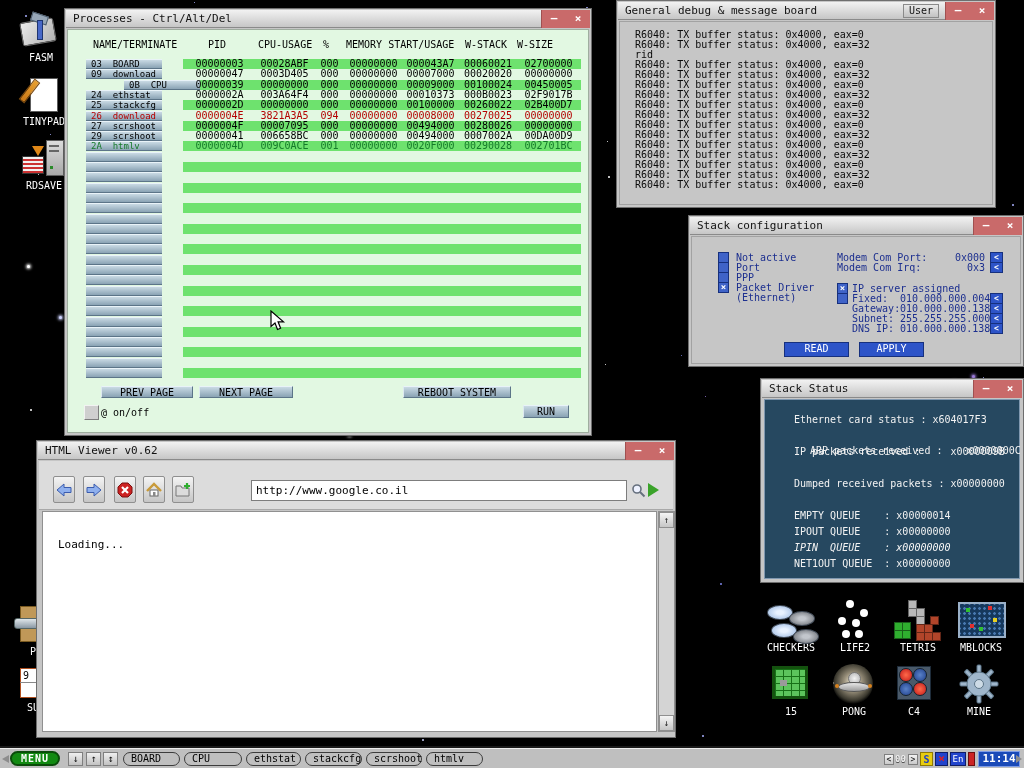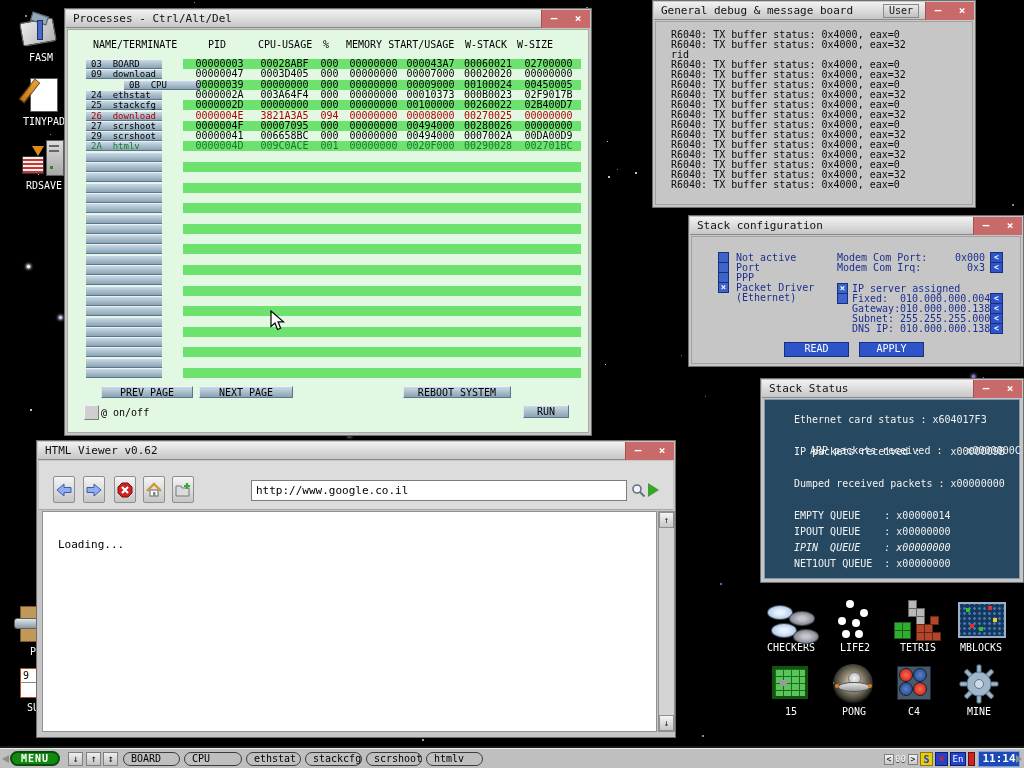--- a/index.html
+++ b/index.html
@@ -32,21 +32,21 @@
   .t-green{color:#157a2a !important;}
   .pbtn{position:absolute;box-sizing:border-box;background:linear-gradient(#c9dae4,#8aa3b4);
         border:1px solid #5c7588;border-top-color:#e9f3f8;border-left-color:#dde9f0;
         font:10px/11px "DejaVu Sans Mono",monospace;text-align:center;color:#000;}
   #proc-chk{position:absolute;left:19px;top:396px;width:13px;height:13px;background:#cfcfcf;
         border:1px solid #7d7d7d;border-top-color:#f2f2f2;border-left-color:#f2f2f2;}
   #proc-onoff{position:absolute;left:36px;top:398px;font:10px/12px "DejaVu Sans Mono",monospace;}
   #proc-path{position:absolute;left:105px;top:395px;width:350px;height:16px;box-sizing:border-box;
         background:#fff;border:1px solid #222;font:10px/14px "DejaVu Sans Mono",monospace;padding:0 3px;}
   
-  #dbg-win{left:652px;top:0;width:324px;height:208px;text-decoration:underline;}
+  #dbg-win{left:616px;top:0;width:380px;height:208px;text-decoration:underline;}
   #dbg-client{position:absolute;left:2px;right:2px;top:20px;bottom:2px;background:#c6c6c6;
               border:1px solid #a2a2a2;}
   #dbg-user{position:absolute;top:3px;right:56px;width:36px;height:14px;box-sizing:border-box;
         background:linear-gradient(#e9e9e9,#c2c2c2);border:1px solid #8a8a8a;
         font:10px/12px "DejaVu Sans Mono",monospace;text-align:center;color:#111;}
   .dbg-line{position:absolute;left:18px;height:10px;font:10px/10px "DejaVu Sans Mono",monospace;
         color:#0a0a0a;white-space:pre;}
   
   #cfg-win{left:688px;top:215px;width:336px;height:152px;}
   #cfg-client{position:absolute;left:2px;right:2px;top:20px;bottom:2px;background:#c6c6c6;

